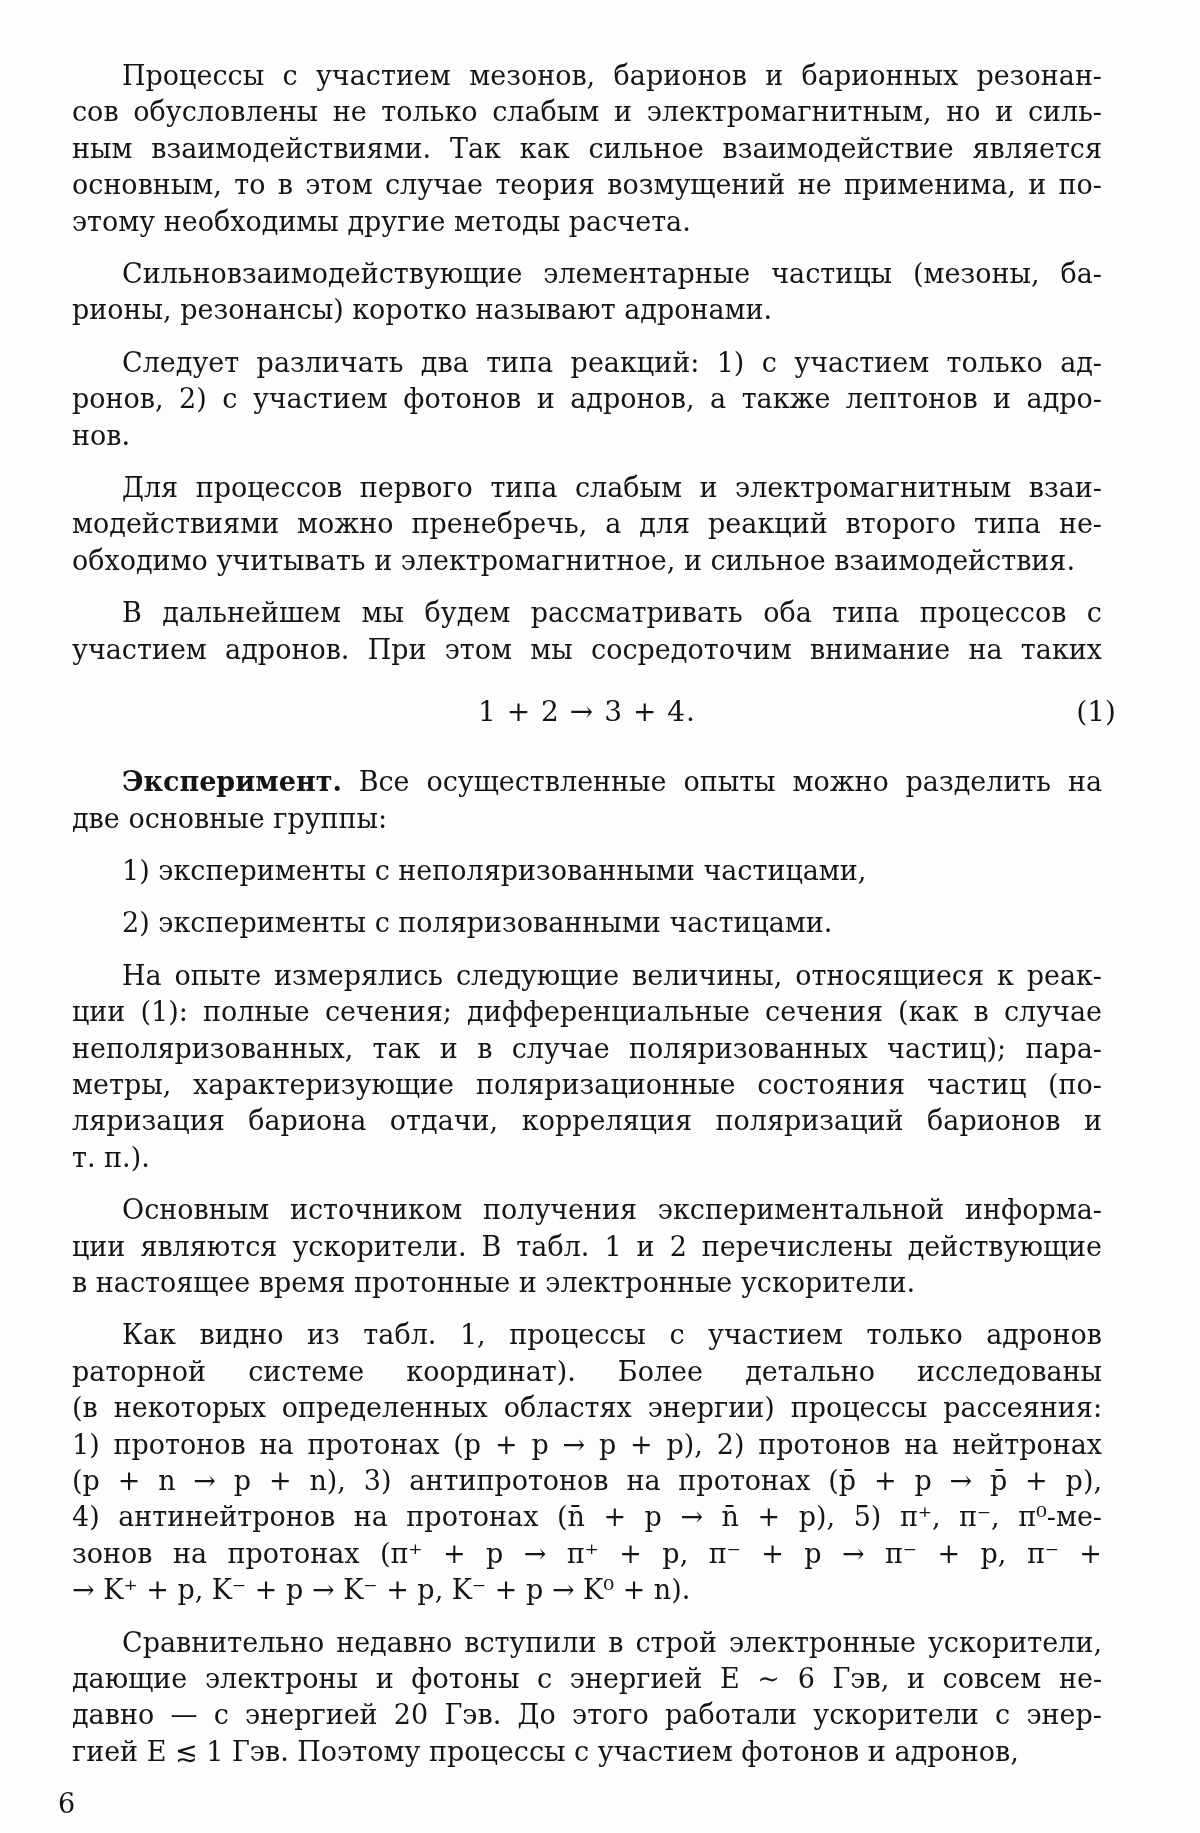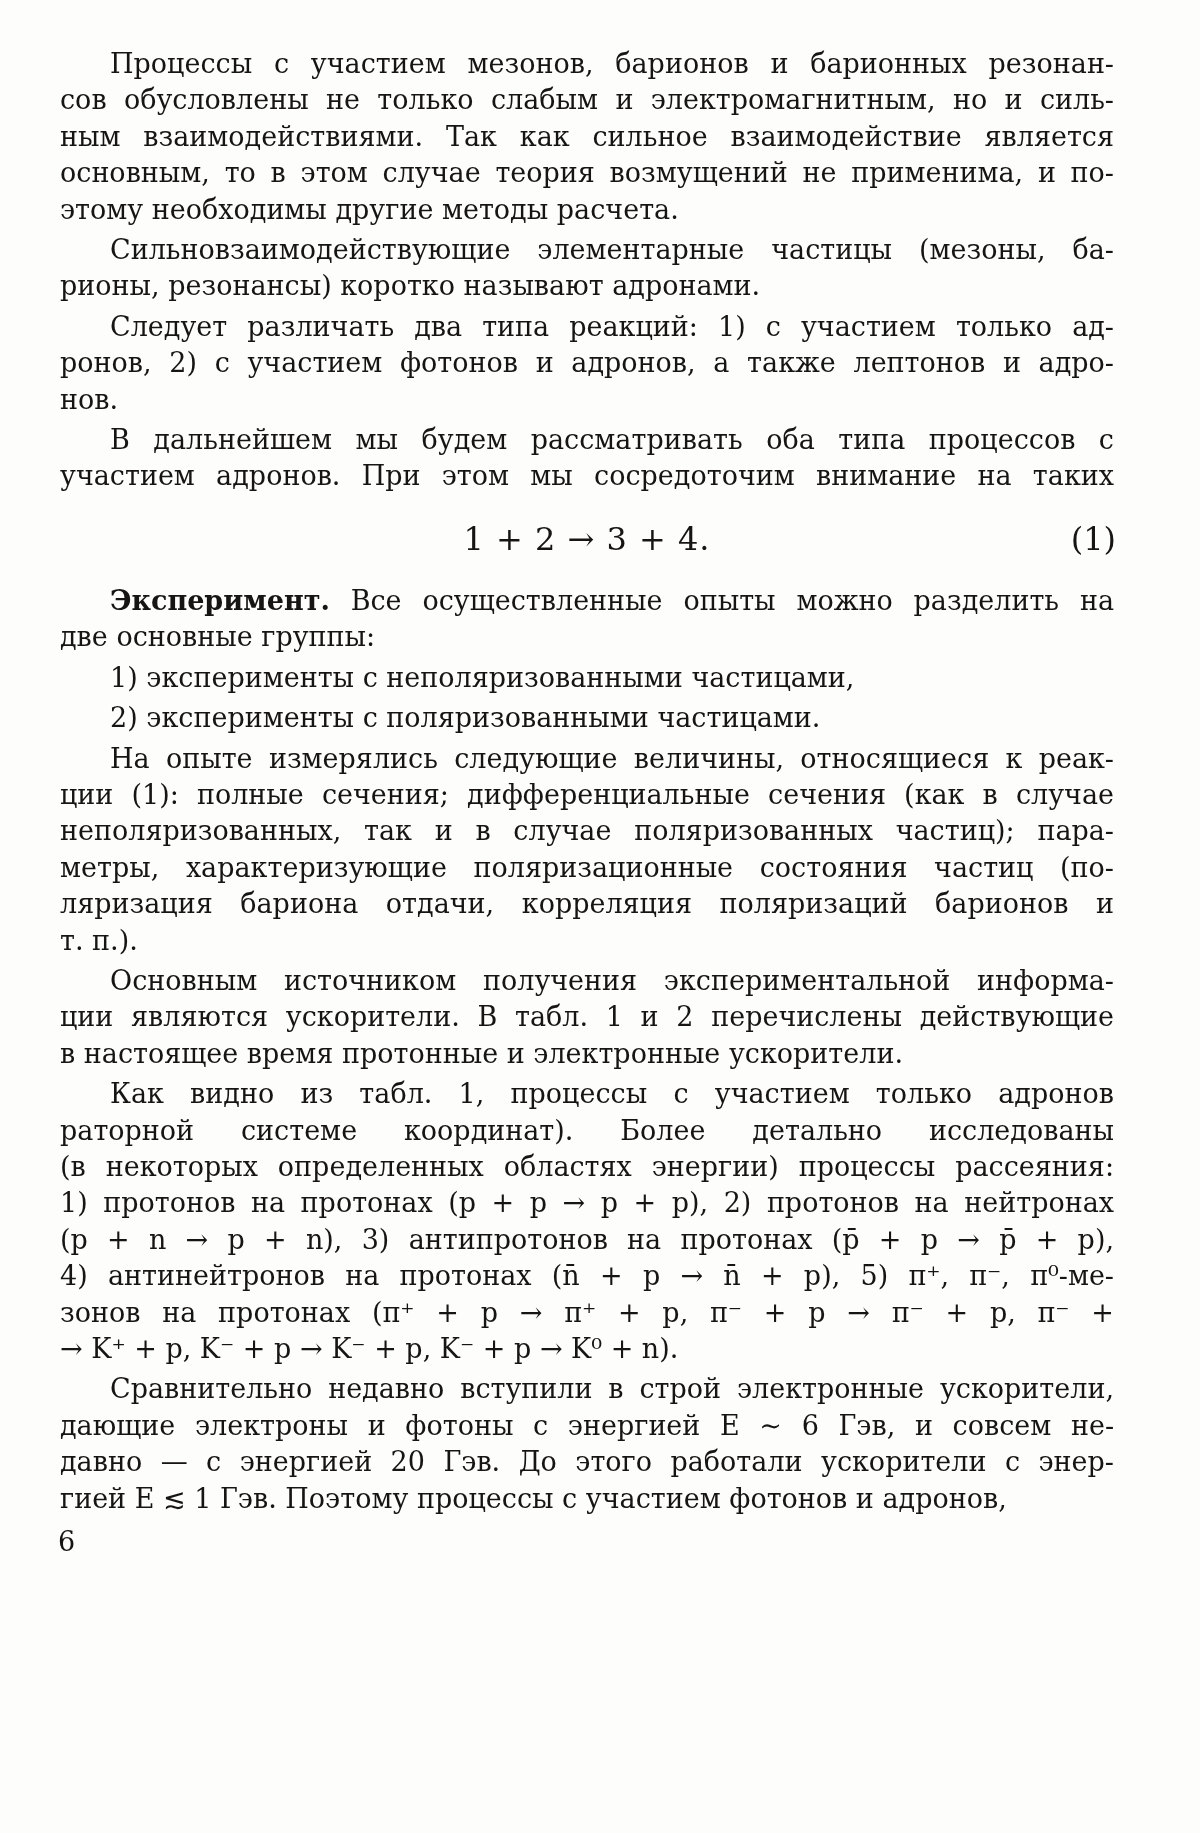--- a/index.html
+++ b/index.html
@@ -18,43 +18,43 @@
     position: absolute;
     left: 56px;
     top: 42px;
     width: 1062px;
     color: #171514;
     font-family: "DejaVu Serif", "Liberation Serif", "DejaVu Sans", serif;
     font-size: 27px;
     line-height: 36.4px;
   }
   .para {
-    margin: 4px;
+    margin: 16px;
     padding: 0;
   }
   .line {
     text-align: justify;
     text-align-last: justify;
     white-space: normal;
   }
   .line.last {
     text-align-last: auto;
   }
   .line.first {
     text-indent: 50px;
   }
   .para b {
     font-weight: bold;
   }
   .equation {
     position: relative;
-    margin: 24px 0 24px 0;
+    margin: 24px 0 32px 0;
     text-align: center;
     line-height: 40px;
-    font-size: 32px;
+    font-size: 28px;
   }
   .eq-body {
     letter-spacing: 1px;
   }
   .eq-num {
     position: absolute;
     right: 2px;
     top: 0;
   }
   .pagenum {
@@ -76,20 +76,25 @@
         <div class="line last">этому необходимы другие методы расчета.</div>
       </div>
       <div class="para">
         <div class="line first">Сильновзаимодействующие элементарные частицы (мезоны, ба-</div>
         <div class="line last">рионы, резонансы) коротко называют адронами.</div>
       </div>
       <div class="para">
         <div class="line first">Следует различать два типа реакций: 1) с участием только ад-</div>
         <div class="line">ронов, 2) с участием фотонов и адронов, а также лептонов и адро-</div>
         <div class="line last">нов.</div>
+      </div>
+      <div class="para">
+        <div class="line first">Для процессов первого типа слабым и электромагнитным взаи-</div>
+        <div class="line">модействиями можно пренебречь, а для реакций второго типа не-</div>
+        <div class="line last">обходимо учитывать и электромагнитное, и сильное взаимодействия.</div>
       </div>
       <div class="para">
         <div class="line first">В дальнейшем мы будем рассматривать оба типа процессов с</div>
         <div class="line">участием адронов. При этом мы сосредоточим внимание на таких</div>
       </div>
       <div class="equation"><span class="eq-body">1 + 2 → 3 + 4.</span><span class="eq-num">(1)</span></div>
       <div class="para">
         <div class="line first"><b>Эксперимент.</b> <span>Все осуществленные опыты можно разделить на</span></div>
         <div class="line last">две основные группы:</div>
       </div>

